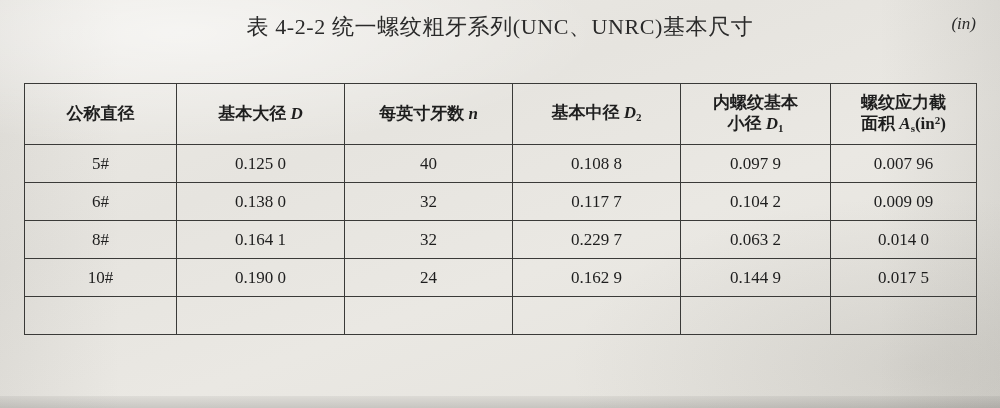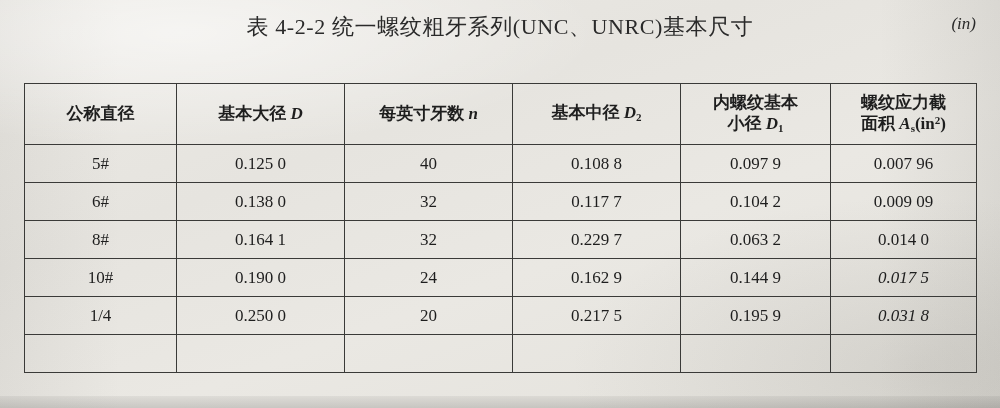--- a/index.html
+++ b/index.html
@@ -98,21 +98,21 @@
   sup {
     font-size: 11px;
     vertical-align: 0.5em;
   }
   em.var {
     font-style: italic;
   }
   
   .fade-1 { color: #2b2b2b; }
   .fade-2 { color: #4a4a48; }
-  .fade-3 { color: #6a6a66; font-style: italic; }
+  .fade-3 { color: #6a6a66; }
   .spacer-row td {
     height: 30px;
     border-left: 1px solid #3a3a38;
     border-right: 1px solid #3a3a38;
     border-top: 1px solid #3a3a38;
     border-bottom: none;
   }
   .bottom-edge {
     position: absolute;
     left: 0;
@@ -192,28 +192,20 @@
         <td class="fade-2">0.014 0</td>
       </tr>
       <tr>
         <td>10#</td>
         <td>0.190 0</td>
         <td>24</td>
         <td>0.162 9</td>
         <td class="fade-2">0.144 9</td>
         <td class="fade-3">0.017 5</td>
       </tr>
-      <tr>
-        <td>1/4</td>
-        <td>0.250 0</td>
-        <td>20</td>
-        <td>0.217 5</td>
-        <td class="fade-2">0.195 9</td>
-        <td class="fade-3">0.031 8</td>
-      </tr>
       <tr class="spacer-row">
         <td></td>
         <td></td>
         <td></td>
         <td></td>
         <td></td>
         <td></td>
       </tr>
     </tbody>
   </table>

